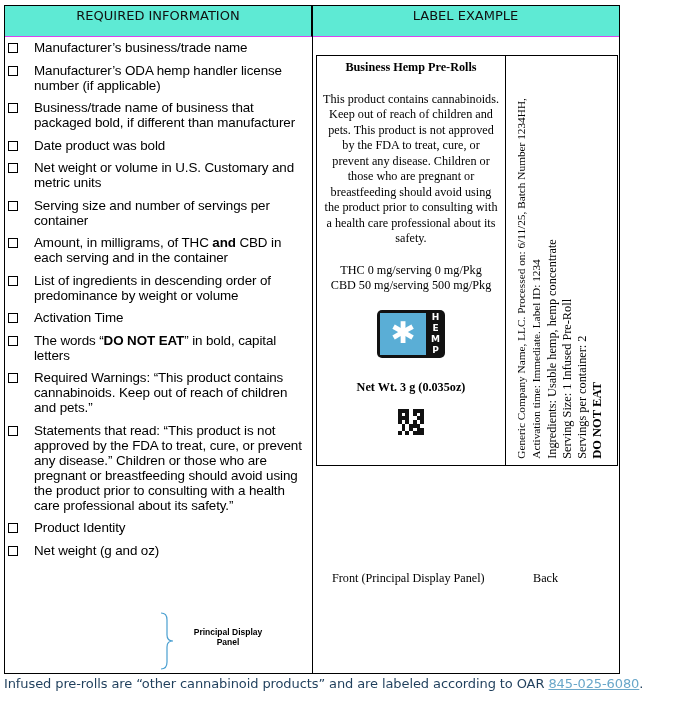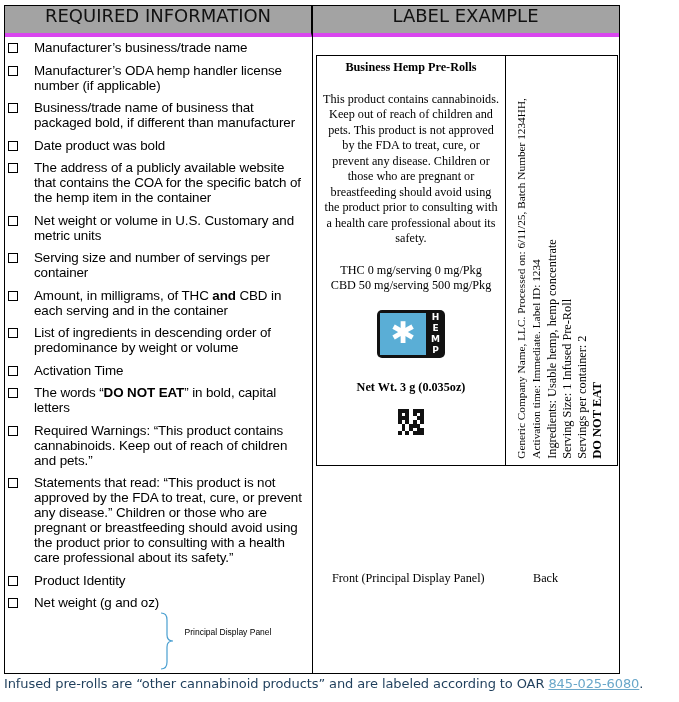--- a/index.html
+++ b/index.html
@@ -1,26 +1,26 @@
 <!DOCTYPE html>
 <html><head>
 <meta charset="utf-8">
 <style>
   html, body { margin: 0; padding: 0; background: #ffffff; }
   body { width: 679px; height: 702px; position: relative; overflow: hidden; font-family: "Liberation Sans", sans-serif; color: #000; }
   .table { position: absolute; left: 4px; top: 5px; width: 616px; height: 669px; border: 1px solid #000; box-sizing: border-box; }
-  .hdr { position: absolute; top: 0; height: 31px; background: #a3a3a3; border-bottom: 4px solid #d946ef; box-sizing: border-box; font-family: "DejaVu Sans", sans-serif; font-size: 18px; text-align: center; line-height: 20px; color: #111; }
+  .hdr { position: absolute; top: 0; height: 31px; background: #5eead4; border-bottom: 1px solid #d946ef; box-sizing: border-box; font-family: "DejaVu Sans", sans-serif; font-size: 13px; text-align: center; line-height: 20px; color: #111; }
   .hdr.left { left: 0; width: 307px; border-right: 1px solid #000; }
   .hdr.right { left: 307px; width: 307px; }
   .vdiv { position: absolute; left: 307px; top: 0; width: 1px; height: 667px; background: #000; }
   .reqlist { position: absolute; left: 8px; top: 40px; width: 296px; list-style: none; margin: 0; padding: 0; }
   .reqlist li { position: relative; padding-left: 26px; font-size: 13.4px; line-height: 15px; margin-bottom: 7.5px; letter-spacing: -0.1px; }
   .reqlist li .cb { position: absolute; left: 0; top: 3px; width: 8px; height: 8px; border: 1px solid #000; box-sizing: content-box; }
   .brace { position: absolute; left: 160px; top: 612px; width: 14px; height: 58px; }
-  .pdp-label { position: absolute; left: 182px; top: 627px; width: 92px; text-align: center; font-size: 8.5px; font-weight: normal; line-height: 10px; }
+  .pdp-label { position: absolute; left: 182px; top: 627px; width: 92px; text-align: center; font-size: 8.5px; font-weight: bold; line-height: 10px; }
   .labelbox { position: absolute; left: 316px; top: 55px; width: 302px; height: 411px; border: 1px solid #000; box-sizing: border-box; }
   .labelbox .divider { position: absolute; left: 188px; top: 0; width: 1px; height: 409px; background: #000; }
   .front { position: absolute; left: 0; top: 0; width: 188px; font-family: "Liberation Serif", serif; font-size: 12.2px; text-align: center; line-height: 15.5px; }
   .front .title { font-weight: bold; margin-top: 4px; }
   .front .warn { margin-top: 16px; padding: 0 6px; }
   .front .cann { margin-top: 16px; }
   .hemp-logo { margin: 16px auto 0; width: 68px; height: 48px; background: #111; border-radius: 5px; position: relative; }
   .hemp-logo .blue { position: absolute; left: 3px; top: 3px; width: 46px; height: 42px; background: #5aaed6; }
   .hemp-logo .leaf { position: absolute; left: 3px; top: 5px; width: 46px; text-align: center; color: #fff; font-size: 30px; line-height: 36px; }
   .hemp-logo .word { position: absolute; left: 51px; top: 2px; width: 15px; color: #fff; font-weight: bold; font-size: 9px; line-height: 11px; text-align: center; font-family: "DejaVu Sans", sans-serif; }
@@ -45,21 +45,20 @@
   <div class="hdr left">REQUIRED INFORMATION</div>
   <div class="hdr right">LABEL EXAMPLE</div>
   <div class="vdiv"></div>
 </div>
 
 <ul class="reqlist" id="reqlist">
     <li><span class="cb"></span><span>Manufacturer’s business/trade name</span></li>
     <li><span class="cb"></span><span>Manufacturer’s ODA hemp handler license number (if applicable)</span></li>
     <li><span class="cb"></span><span>Business/trade name of business that packaged bold, if different than manufacturer</span></li>
     <li><span class="cb"></span><span>Date product was bold</span></li>
-    <li><span class="cb"></span><span>The address of a publicly available website that contains the COA for the specific batch of the hemp item in the container</span></li>
     <li><span class="cb"></span><span>Net weight or volume in U.S. Customary and metric units</span></li>
     <li><span class="cb"></span><span>Serving size and number of servings per container</span></li>
     <li><span class="cb"></span><span><span>Amount, in milligrams, of THC </span><b>and</b><span> CBD in each serving and in the container</span></span></li>
     <li><span class="cb"></span><span>List of ingredients in descending order of predominance by weight or volume</span></li>
     <li><span class="cb"></span><span>Activation Time</span></li>
     <li><span class="cb"></span><span><span>The words “</span><b>DO NOT EAT</b><span>” in bold, capital letters</span></span></li>
     <li><span class="cb"></span><span>Required Warnings: “This product contains cannabinoids. Keep out of reach of children and pets.”</span></li>
     <li><span class="cb"></span><span>Statements that read: “This product is not approved by the FDA to treat, cure, or prevent any disease.” Children or those who are pregnant or breastfeeding should avoid using the product prior to consulting with a health care professional about its safety.”</span></li>
     <li><span class="cb"></span><span>Product Identity</span></li>
     <li><span class="cb"></span><span>Net weight (g and oz)</span></li>

